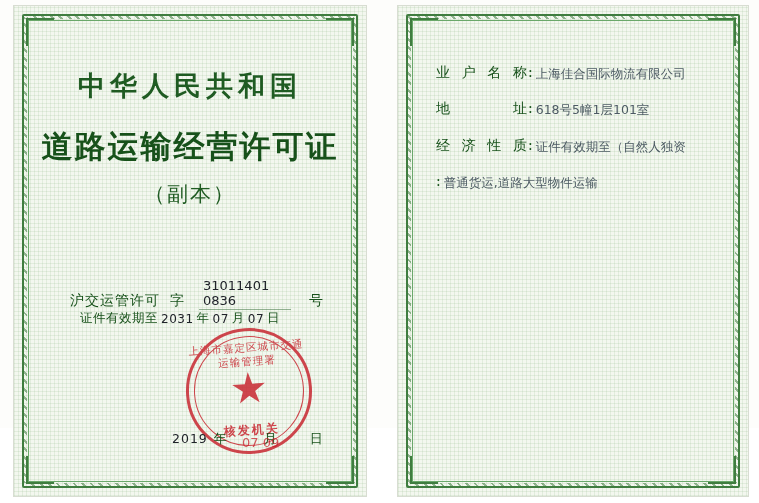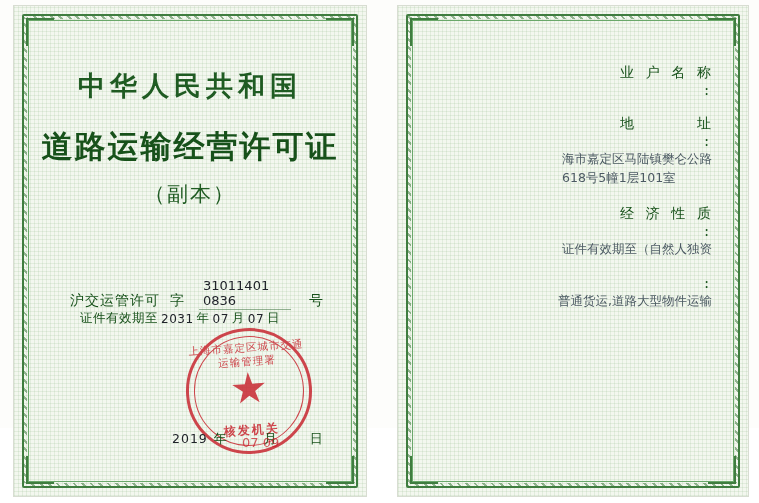--- a/index.html
+++ b/index.html
@@ -232,26 +232,25 @@
 
   
   .fields {
     position: absolute;
     top: 36px;
     left: 16px;
     right: 14px;
   }
   .field {
     display: flex;
-    align-items: flex-end;
+    align-items: flex-start;
     margin-bottom: 17px;
     font-family: "DejaVu Serif", serif;
     font-size: 14px;
     color: #17511a;
-    flex-direction: column;
   }
   .field .label {
     width: 92px;
     flex: none;
     letter-spacing: 1px;
     text-align: justify;
     text-align-last: justify;
   }
   .field .colon {
     margin: 0 3px 0 0;
@@ -332,27 +331,27 @@
     <div class="corner tr"></div>
     <div class="corner bl"></div>
     <div class="corner br"></div>
 
     <div class="content">
       <div class="fields">
 
         <div class="field">
           <span class="label">业户名称</span>
           <span class="colon">:</span>
+          <span class="value">上海佳合国际物流有限公司</span>
         </div>
 
         <div class="field">
           <span class="label">地址</span>
           <span class="colon">:</span>
           <span class="value">
-            <span>海市嘉定区马陆镇樊仑公路</span>
             <span class="line2">618号5幢1层101室</span>
           </span>
         </div>
 
         <div class="field">
           <span class="label">经济性质</span>
           <span class="colon">:</span>
           <span class="value">证件有效期至（自然人独资</span>
         </div>
 

